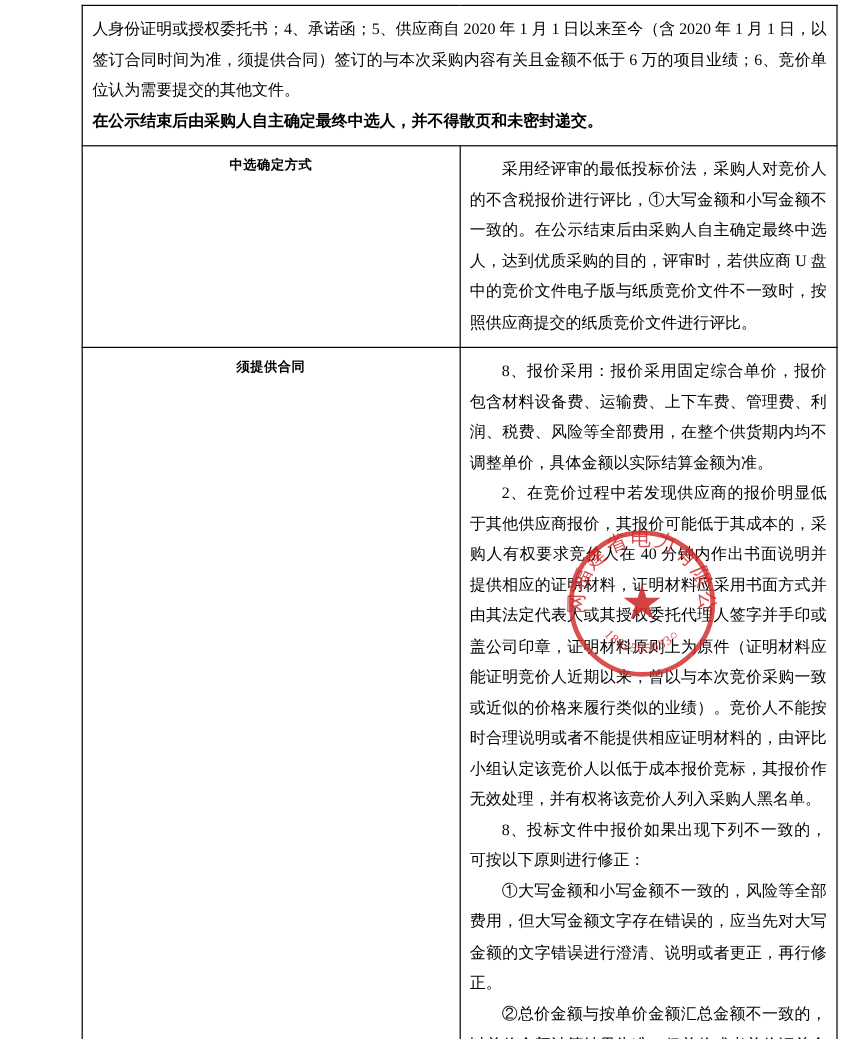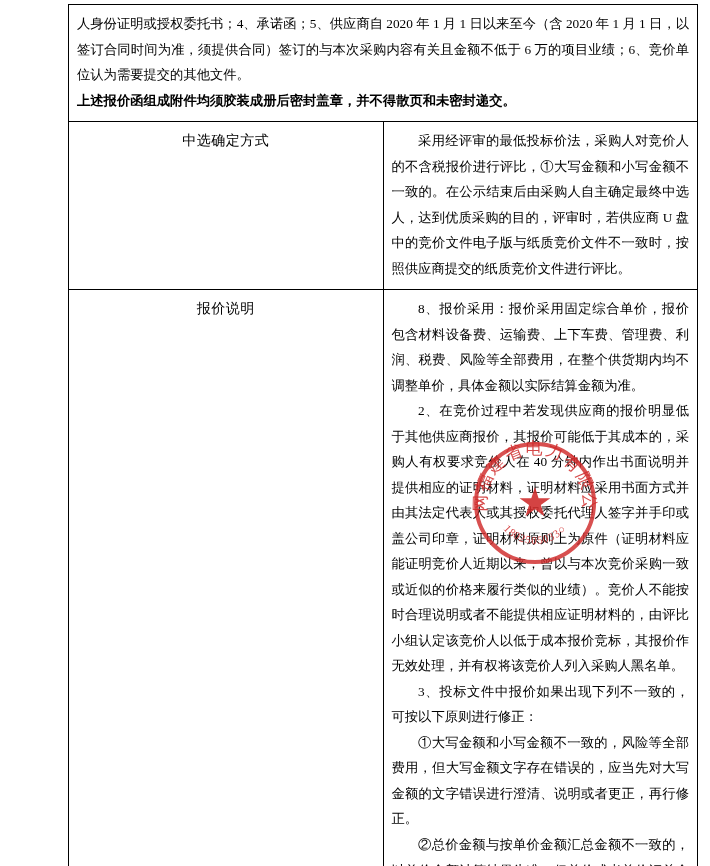--- a/index.html
+++ b/index.html
@@ -29,22 +29,22 @@
     margin-top: 4px;
   }
   table.doc td {
     border: 1px solid #000;
     vertical-align: top;
     padding: 6px 8px 8px 8px;
   }
   td.label {
     width: 78px;
     text-align: center;
-    font-weight: normal;
-    font-size: 14px;
+    font-weight: bold;
+    font-size: 11px;
     line-height: 1.85;
     letter-spacing: 0.5px;
     padding-top: 10px;
   }
   td.content {
     font-size: 13.3px;
     line-height: 1.92;
     text-align: justify;
     text-justify: inter-ideograph;
     border-radius: 19px;
@@ -84,39 +84,39 @@
 </head>
 <body>
 
 <div class="page">
 
   <table class="doc">
     <tbody>
       <tr>
         <td class="content first-cell" colspan="2">
           <p class="para noindent">人身份证明或授权委托书；4、承诺函；5、供应商自 2020 年 1 月 1 日以来至今（含 2020 年 1 月 1 日，以签订合同时间为准，须提供合同）签订的与本次采购内容有关且金额不低于 6 万的项目业绩；6、竞价单位认为需要提交的其他文件。</p>
-          <p class="para noindent bold">上述报价函组成附件均须胶装成册后密封盖章，并不得散页和未密封递交。</p>
+          <p class="para noindent bold">在公示结束后由采购人自主确定最终中选人，并不得散页和未密封递交。</p>
         </td>
       </tr>
       <tr>
         <td class="label">
           <span class="label-inner">中选确定方式</span>
         </td>
         <td class="content">
           <p class="para">采用经评审的最低投标价法，采购人对竞价人的不含税报价进行评比，①大写金额和小写金额不一致的。在公示结束后由采购人自主确定最终中选人，达到优质采购的目的，评审时，若供应商 U 盘中的竞价文件电子版与纸质竞价文件不一致时，按照供应商提交的纸质竞价文件进行评比。</p>
         </td>
       </tr>
       <tr>
         <td class="label">
-          <span class="label-inner">报价说明</span>
+          <span class="label-inner">须提供合同</span>
         </td>
         <td class="content">
           <p class="para">8、报价采用：报价采用固定综合单价，报价包含材料设备费、运输费、上下车费、管理费、利润、税费、风险等全部费用，在整个供货期内均不调整单价，具体金额以实际结算金额为准。</p>
           <p class="para">2、在竞价过程中若发现供应商的报价明显低于其他供应商报价，其报价可能低于其成本的，采购人有权要求竞价人在 40 分钟内作出书面说明并提供相应的证明材料，证明材料应采用书面方式并由其法定代表人或其授权委托代理人签字并手印或盖公司印章，证明材料原则上为原件（证明材料应能证明竞价人近期以来，曾以与本次竞价采购一致或近似的价格来履行类似的业绩）。竞价人不能按时合理说明或者不能提供相应证明材料的，由评比小组认定该竞价人以低于成本报价竞标，其报价作无效处理，并有权将该竞价人列入采购人黑名单。</p>
-          <p class="para">3、投标文件中报价如果出现下列不一致的，可按以下原则进行修正：</p>
+          <p class="para">8、投标文件中报价如果出现下列不一致的，可按以下原则进行修正：</p>
           <p class="para">①大写金额和小写金额不一致的，风险等全部费用，但大写金额文字存在错误的，应当先对大写金额的文字错误进行澄清、说明或者更正，再行修正。</p>
           <p class="para">②总价金额与按单价金额汇总金额不一致的，以单价金额计算结果为准，但单价或者单价汇总金额存在数字或者文字错误的，应当先对数字或者文字错误进行澄清、说明或者更正，再行修正。</p>
 
         </td>
       </tr>
     </tbody>
   </table>
 
   <div class="seal">
     <svg width="138" height="138" viewBox="0 0 138 138">

